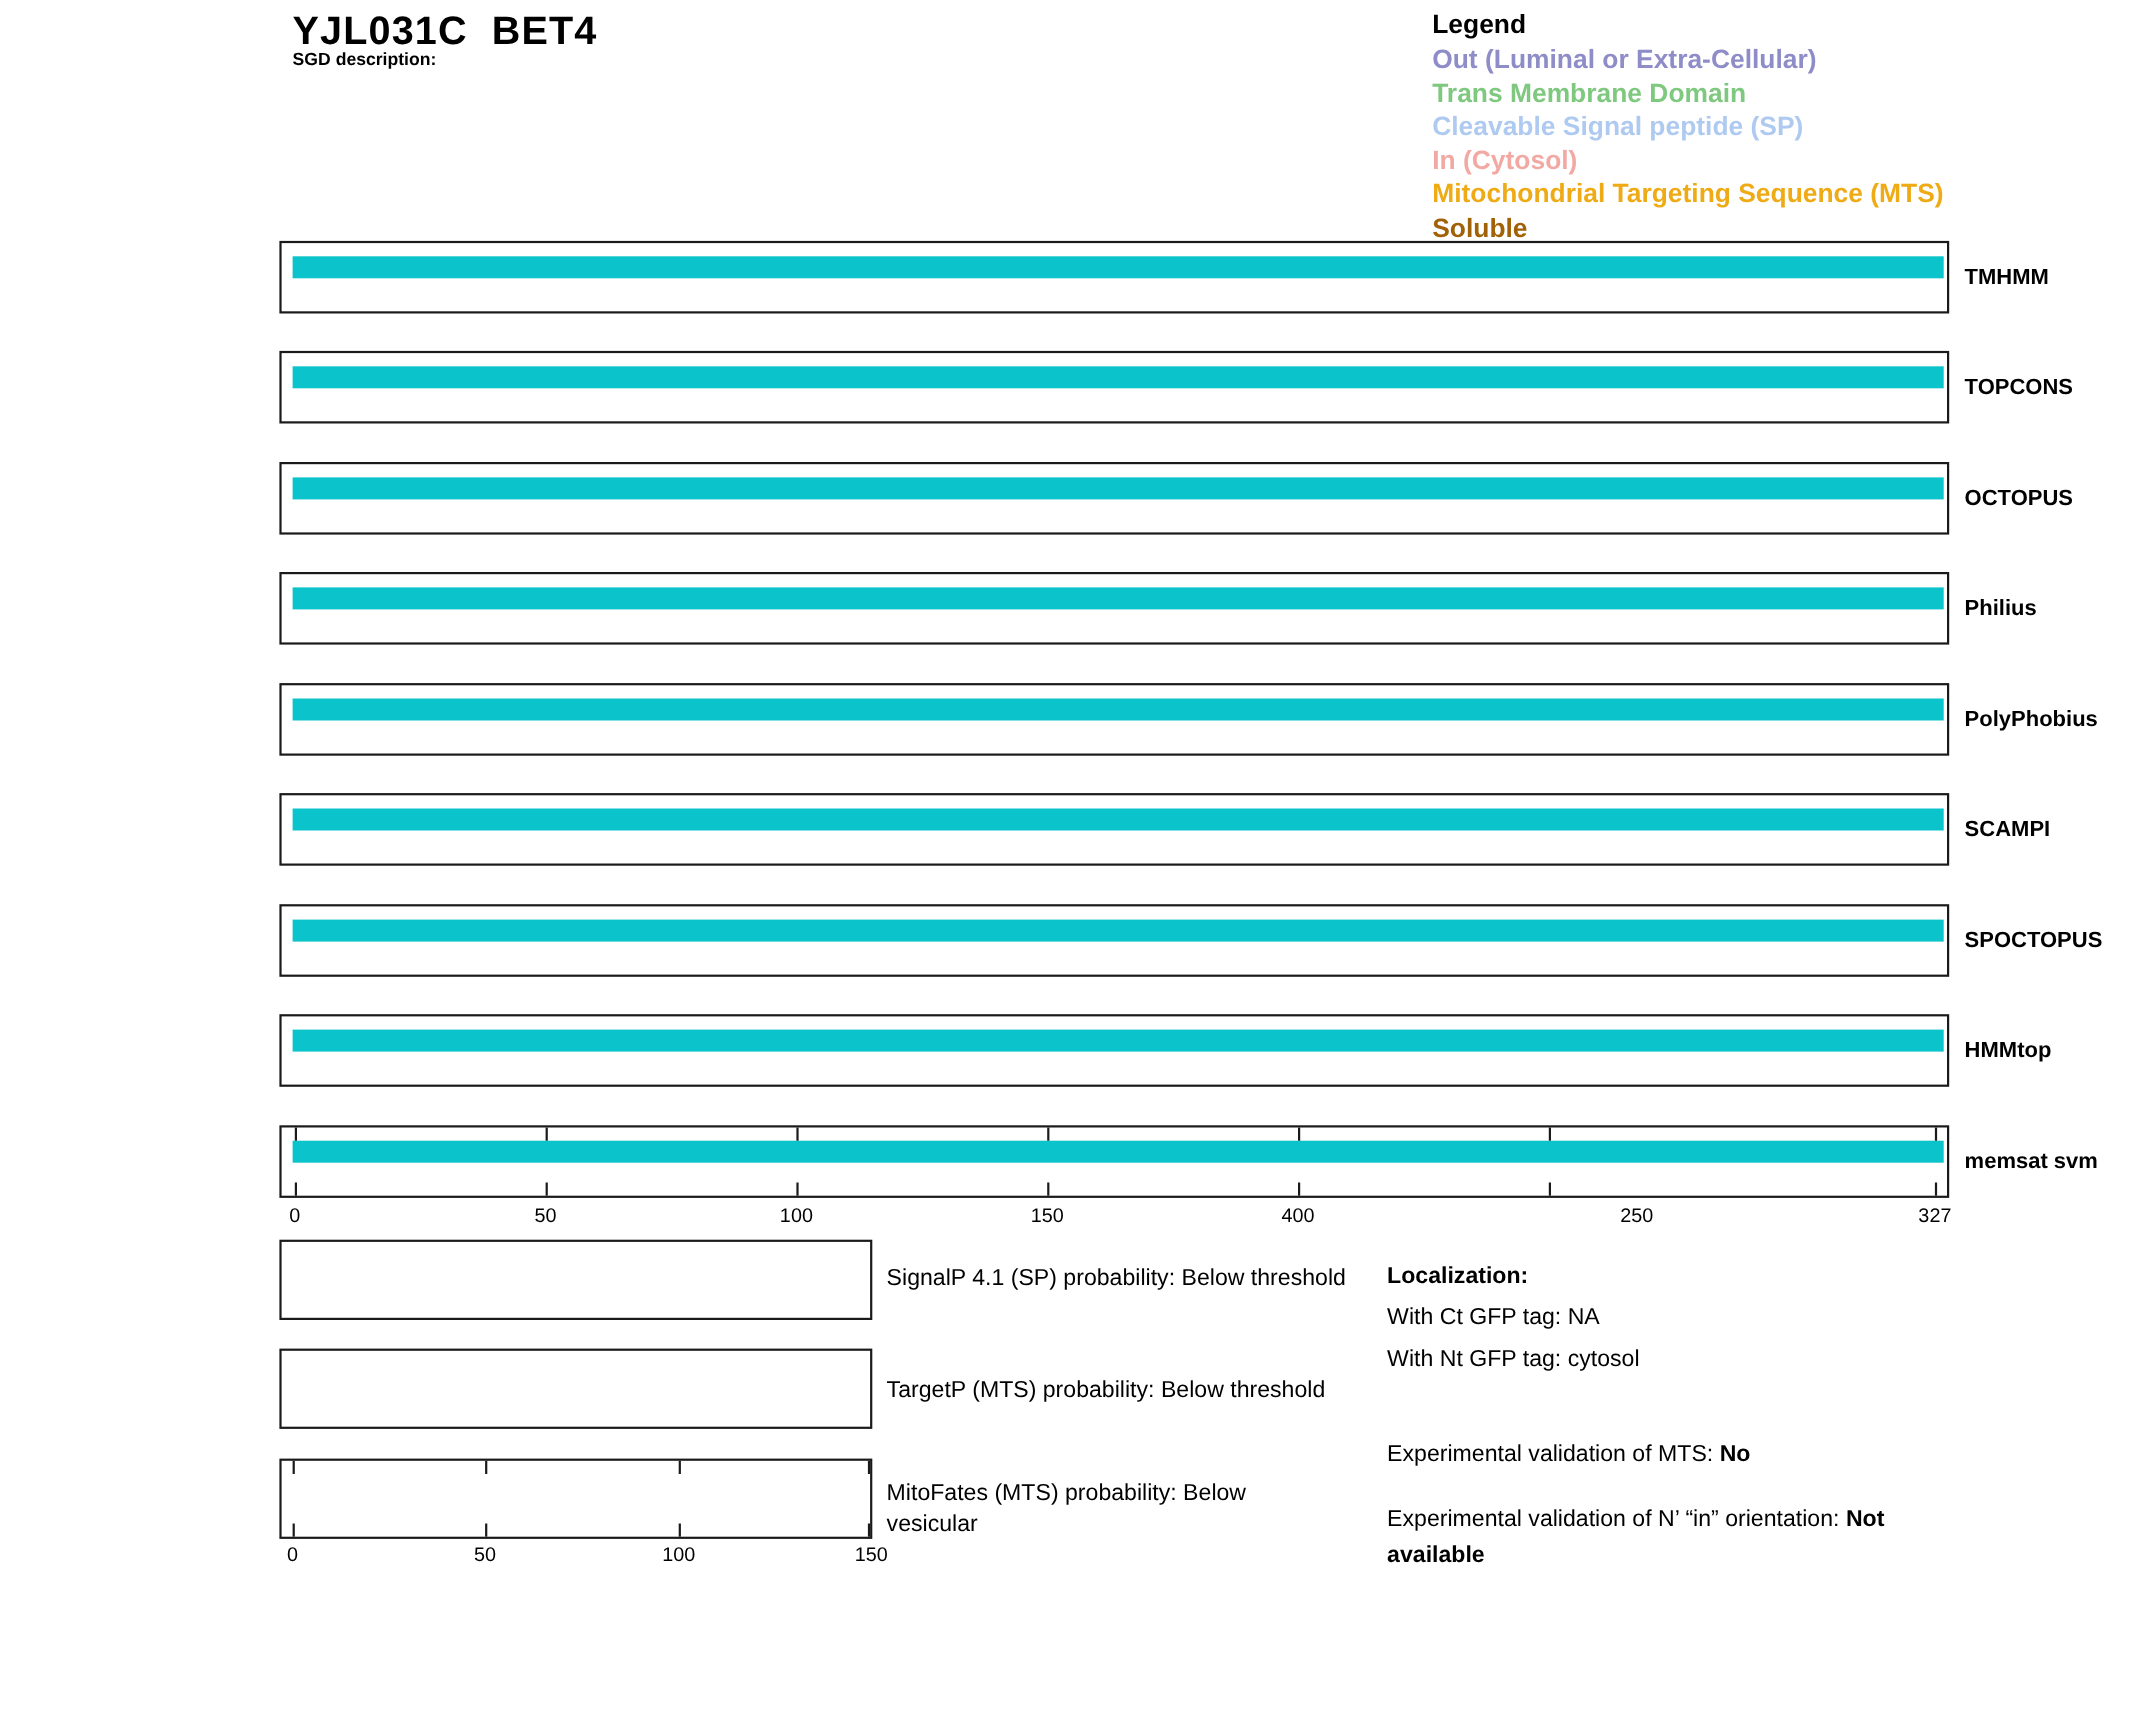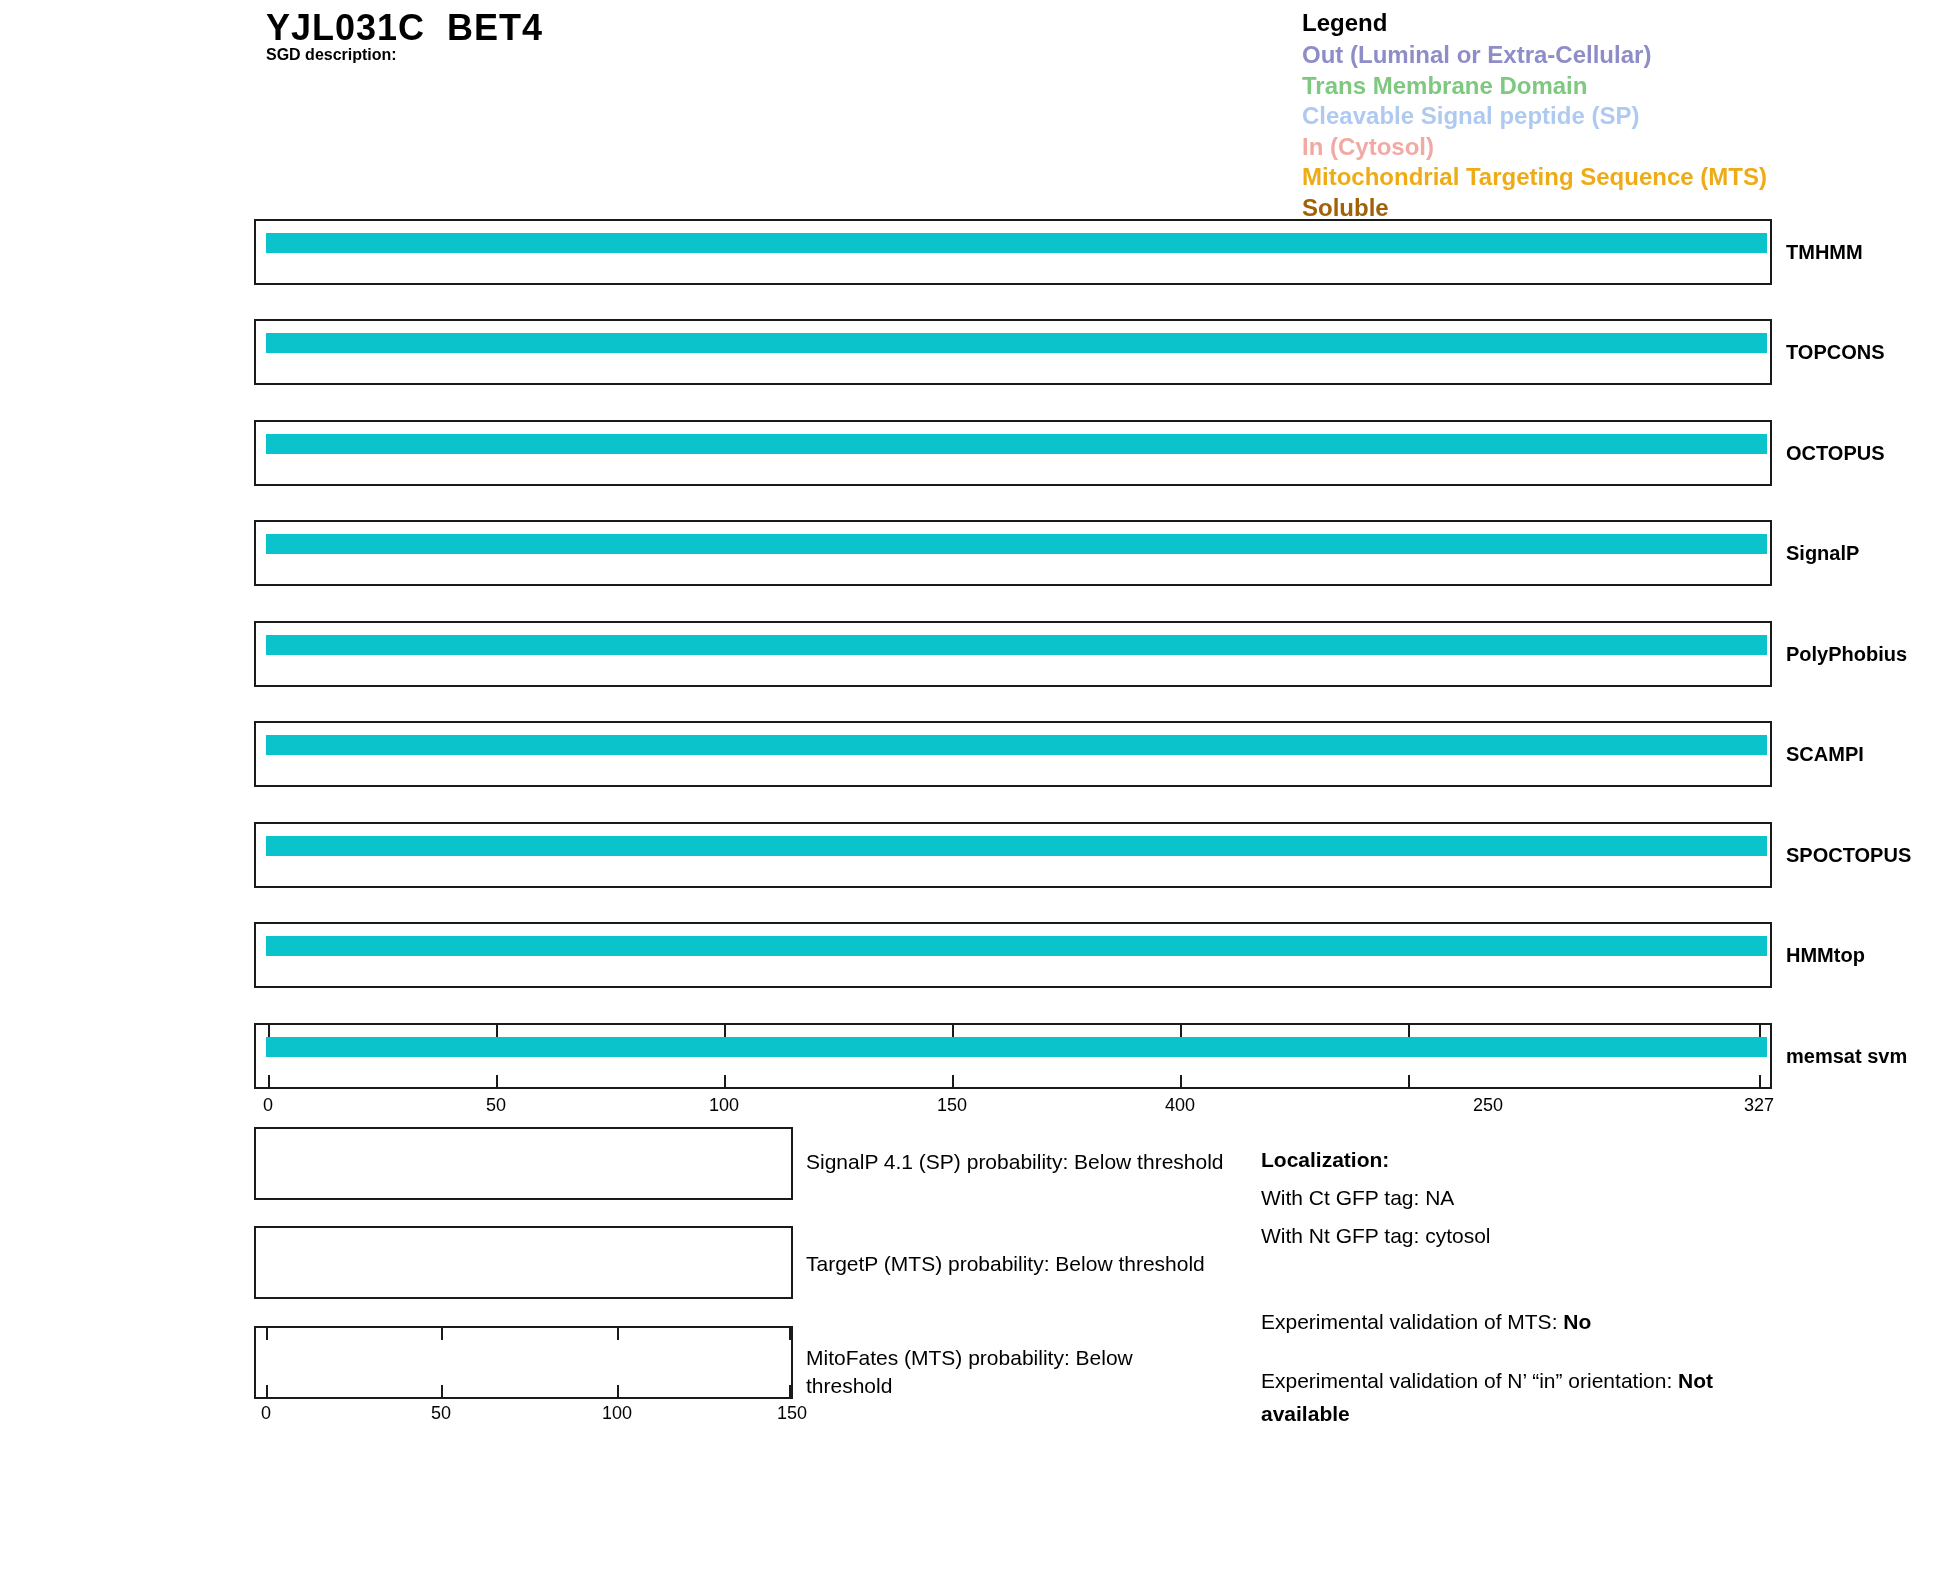--- a/index.html
+++ b/index.html
@@ -117,35 +117,35 @@
         <div class="tick bottom" style="left: 361px;"></div>
         <div class="tick top" style="left: 533px;"></div>
         <div class="tick bottom" style="left: 533px;"></div>
       </div>
       <div class="axis-label" style="left: 266px; top: 1403px;">0</div>
       <div class="axis-label" style="left: 441px; top: 1403px;">50</div>
       <div class="axis-label" style="left: 617px; top: 1403px;">100</div>
       <div class="axis-label" style="left: 792px; top: 1403px;">150</div>
       <div class="panel-label" style="top: 1344px;">
         <div>MitoFates (MTS) probability: Below</div>
-        <div>threshold</div>
+        <div>vesicular</div>
       </div>
     </div>
 
   <div id="loc-block">
     <div class="line bold" style="top:1148px">Localization:</div>
     <div class="line" style="top:1186px">With Ct GFP tag: NA</div>
     <div class="line" style="top:1224px">With Nt GFP tag: cytosol</div>
     <div class="line" style="top:1310px"><span>Experimental validation of MTS: </span><span class="bold">No</span></div>
     <div class="line" style="top:1369px"><span>Experimental validation of N’ “in” orientation: </span><span class="bold">Not</span></div>
     <div class="line bold" style="top:1402px">available</div>
   </div>
 
 <div class="track-label" style="top: 241px;">TMHMM</div>
     <div class="track-label" style="top: 341px;">TOPCONS</div>
     <div class="track-label" style="top: 442px;">OCTOPUS</div>
-    <div class="track-label" style="top: 542px;">SignalP</div>
+    <div class="track-label" style="top: 542px;">Philius</div>
     <div class="track-label" style="top: 643px;">PolyPhobius</div>
     <div class="track-label" style="top: 743px;">SCAMPI</div>
     <div class="track-label" style="top: 844px;">SPOCTOPUS</div>
     <div class="track-label" style="top: 944px;">HMMtop</div>
     <div class="track-label" style="top: 1045px;">memsat svm</div>
   </div>
 
 </body></html>

